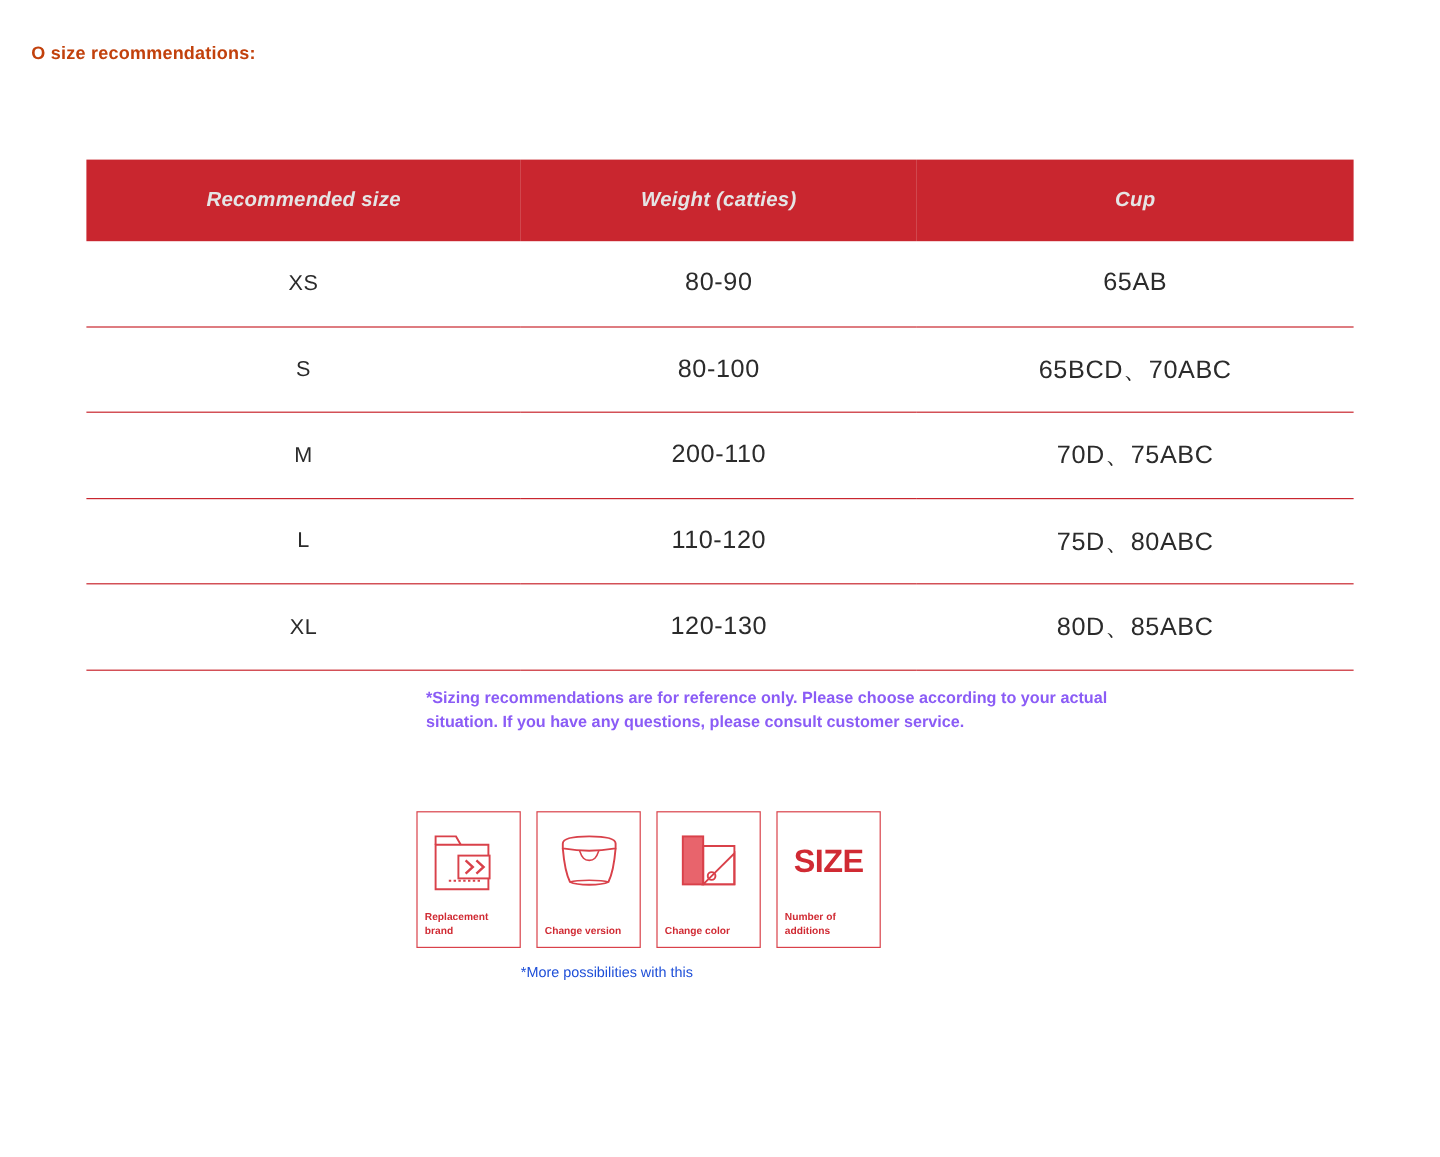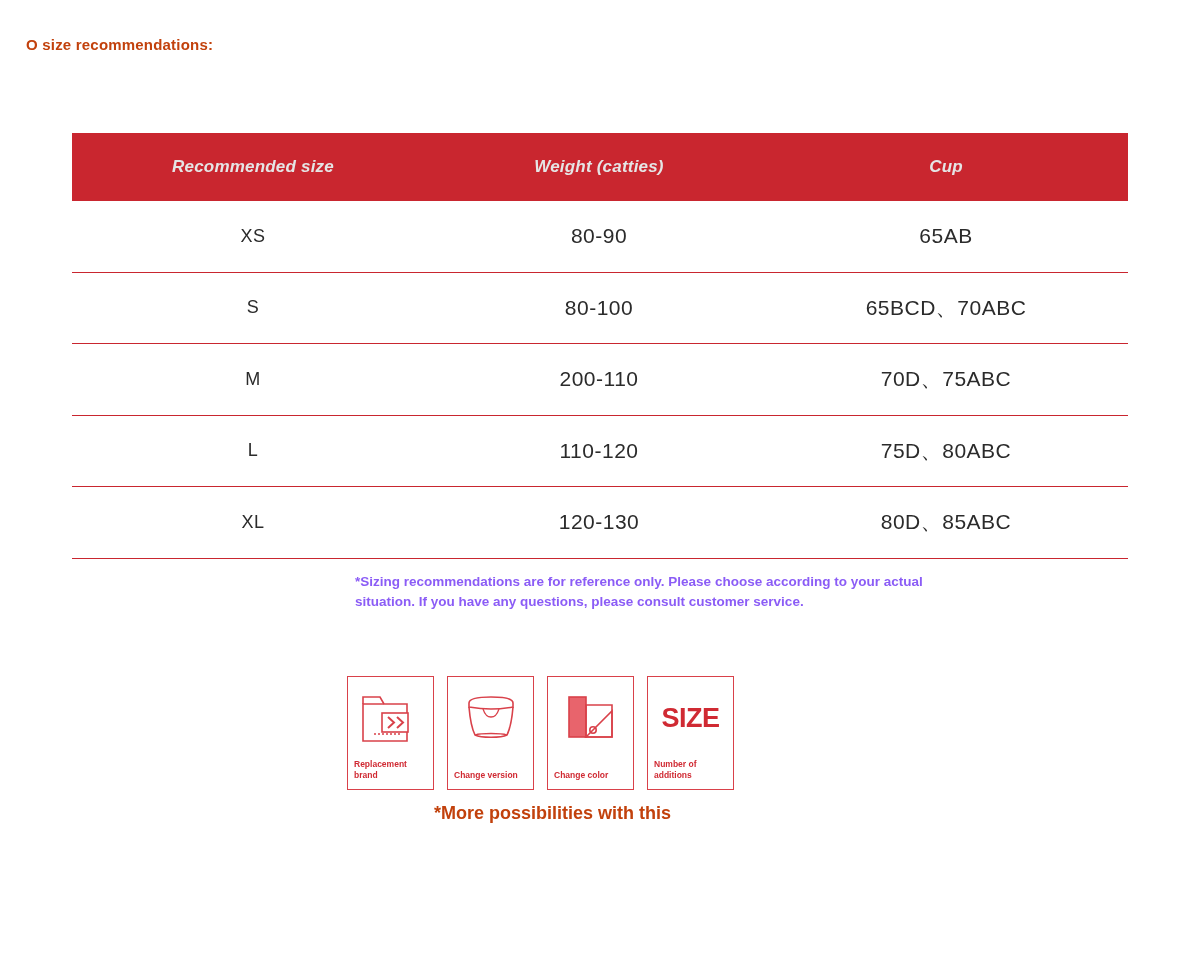--- a/index.html
+++ b/index.html
@@ -123,23 +123,23 @@
     font-weight: bold;
     color: #d02a33;
     letter-spacing: -0.5px;
     font-family: "Liberation Sans", sans-serif;
   }
 
   .more-note {
     position: absolute;
     left: 434px;
     top: 803px;
-    font-size: 18px;
-    font-weight: bold;
-    color: #c2410c;
+    font-size: 12px;
+    font-weight: normal;
+    color: #1d4ed8;
   }
 </style>
 </head>
 <body>
 
 <div class="page-title">O size recommendations:</div>
 
 <table class="size-table">
   <colgroup>
     <col class="col-1">

